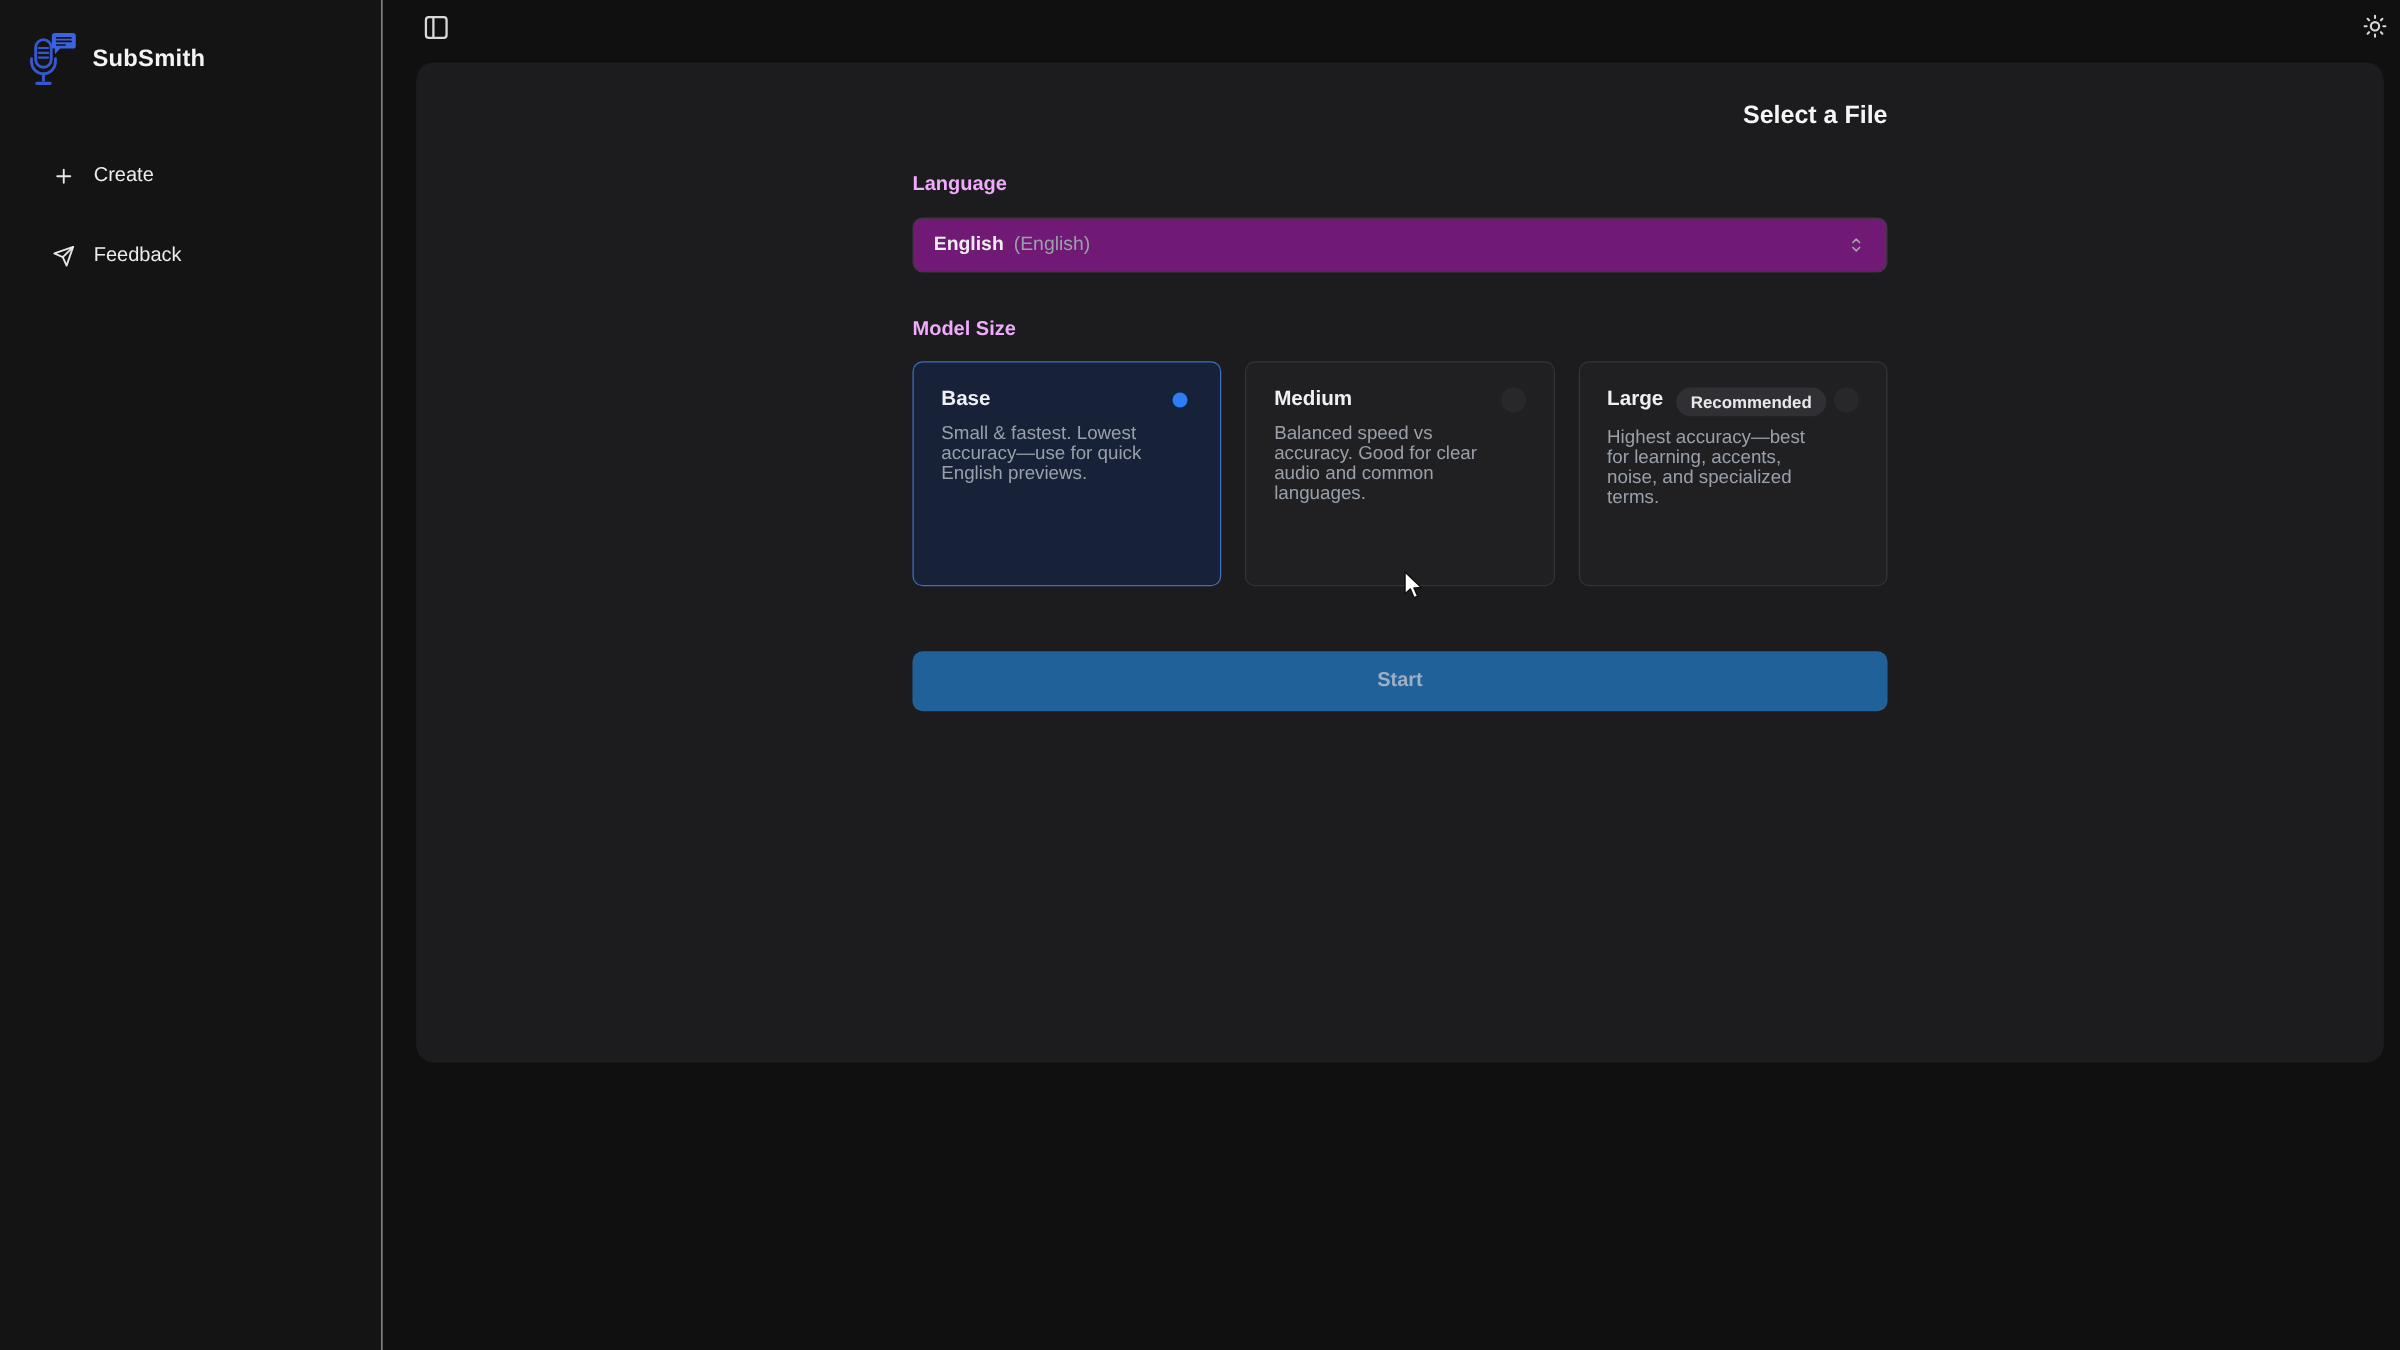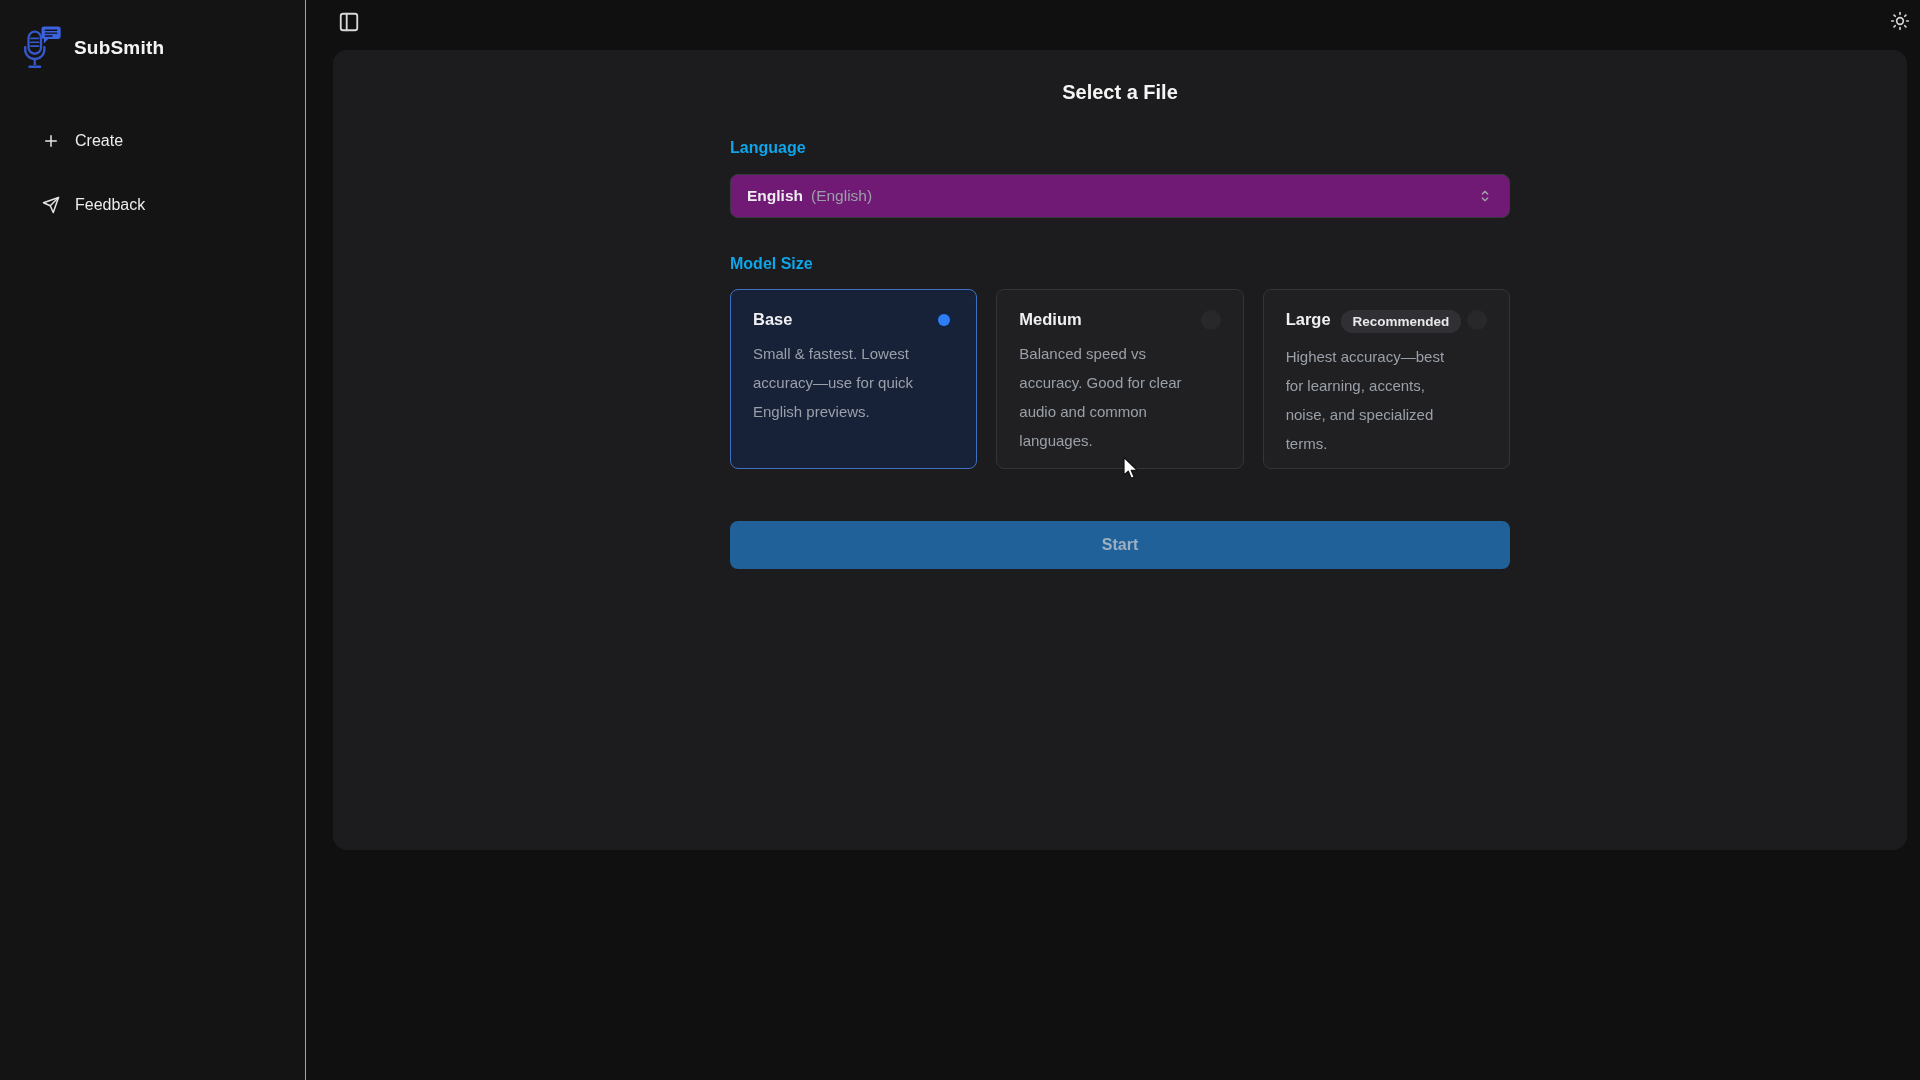--- a/index.html
+++ b/index.html
@@ -32,38 +32,38 @@
   .panel-toggle { position:absolute; left:338px; top:11px; width:22px; height:22px; cursor:pointer; }
   .theme-toggle { position:absolute; left:1890px; top:11px; width:22px; height:22px; cursor:pointer; }
 
   
   .panel {
     position:absolute; left:333px; top:50px; width:1574px; height:800px;
     background:#1c1c1e; border-radius:14px;
     padding-top:32px;
   }
   .content { width:780px; margin:0 auto; }
-  .page-title { text-align:center; font-size:20px; font-weight:700; color:#f5f5f6; line-height:21px; }
+  .page-title { text-align:right; font-size:20px; font-weight:700; color:#f5f5f6; line-height:21px; }
 
   
   .dropzone {
     margin-top:26px; height:232px; border-radius:12px;
     background:#242427; border:2px dashed #3f3f43;
     display:flex; flex-direction:column; align-items:center;
     cursor:pointer;
   }
   .upload-box {
     margin-top:42px; width:84px; height:78px; border-radius:12px;
     background:#2b3a52; display:flex; align-items:center; justify-content:center;
   }
   .dz-line { margin-top:26px; font-size:17px; color:#b6bbc2; }
   .dz-link { color:#3b82f6; text-decoration:underline; cursor:pointer; }
 
   
-  .section-label { margin-top:36px; font-size:16px; font-weight:700; color:#0ea5e9; line-height:16px; }
+  .section-label { margin-top:36px; font-size:16px; font-weight:700; color:#f0abfc; line-height:16px; }
 
   
   .select {
     margin-top:18px; height:44px; border-radius:8px;
     background:#701a75; border:1px solid #3a3a3e;
     display:flex; align-items:center; padding:0 16px; gap:8px; cursor:pointer;
   }
   .select-primary { font-size:15.5px; font-weight:700; color:#ededef; }
   .select-secondary { font-size:15.5px; color:#9aa0a9; }
   .select-chevron { margin-left:auto; display:flex; align-items:center; }
@@ -79,21 +79,21 @@
   .card-head { display:flex; }
   .card-title { font-size:16.5px; font-weight:700; color:#f0f0f2; }
   .badge {
     margin-left:10px; background:#303034; color:#e8e8ea;
     font-size:13.5px; font-weight:700; padding:4px 12px; border-radius:999px;
     white-space:nowrap;
   }
   .radio { margin-left:auto; width:20px; height:20px; border-radius:50%; background:#28282b; flex:none; }
   .card.selected .radio { background:#14233d; display:flex; align-items:center; justify-content:center; }
   .card.selected .radio::after { content:""; width:12px; height:12px; border-radius:50%; background:#2f7df6; }
-  .card-desc { margin-top:9px; font-size:15px; line-height:29px; color:#9aa0a9; max-width:172px; }
+  .card-desc { margin-top:9px; font-size:15px; line-height:16px; color:#9aa0a9; max-width:172px; }
 
   
   .start-btn {
     margin-top:52px; width:100%; height:48px; border:none; border-radius:8px;
     background:#20619a; color:#9db0c3; font-family:inherit;
     font-size:16px; font-weight:700; cursor:pointer; display:block;
   }
 
   
   .cursor { position:absolute; left:1120px; top:456px; pointer-events:none; }

